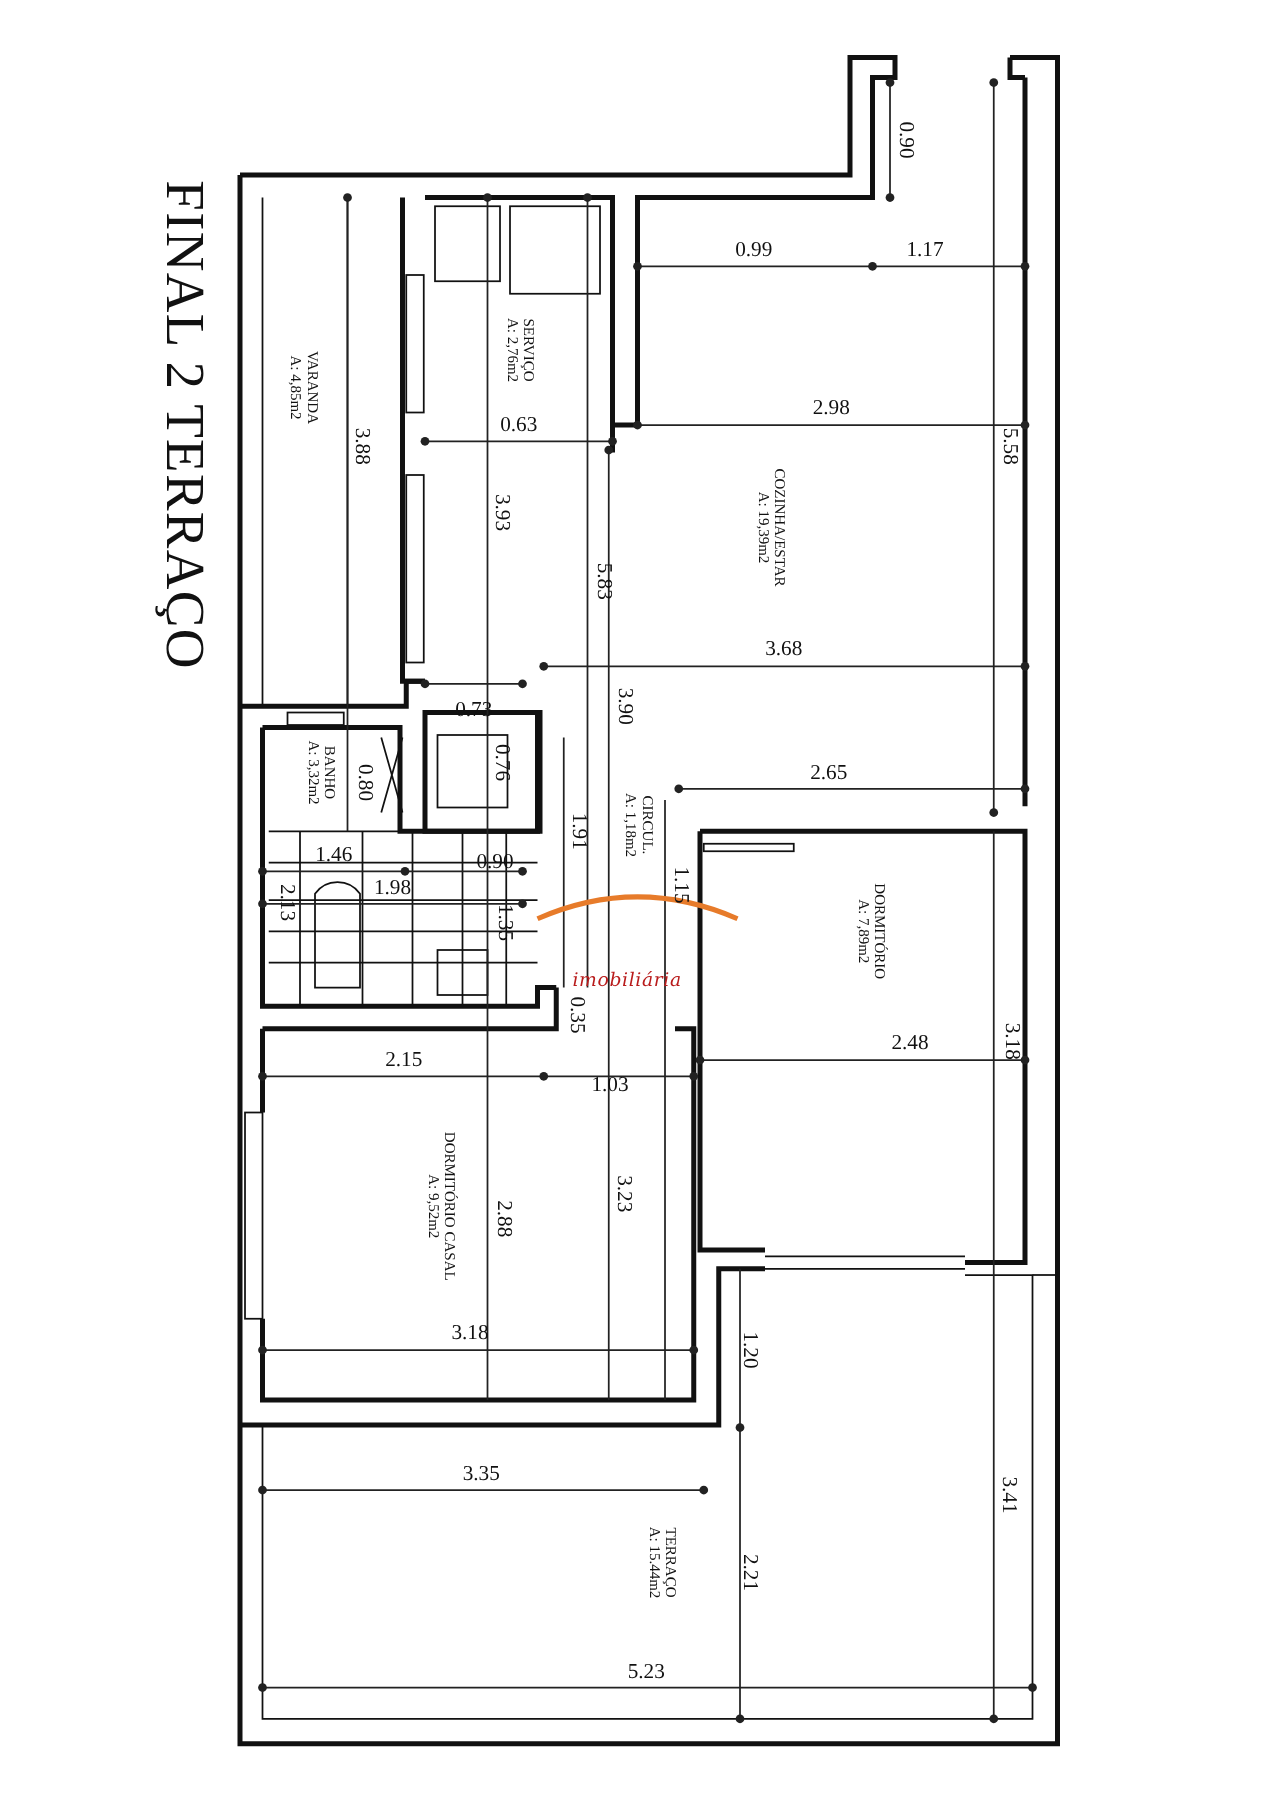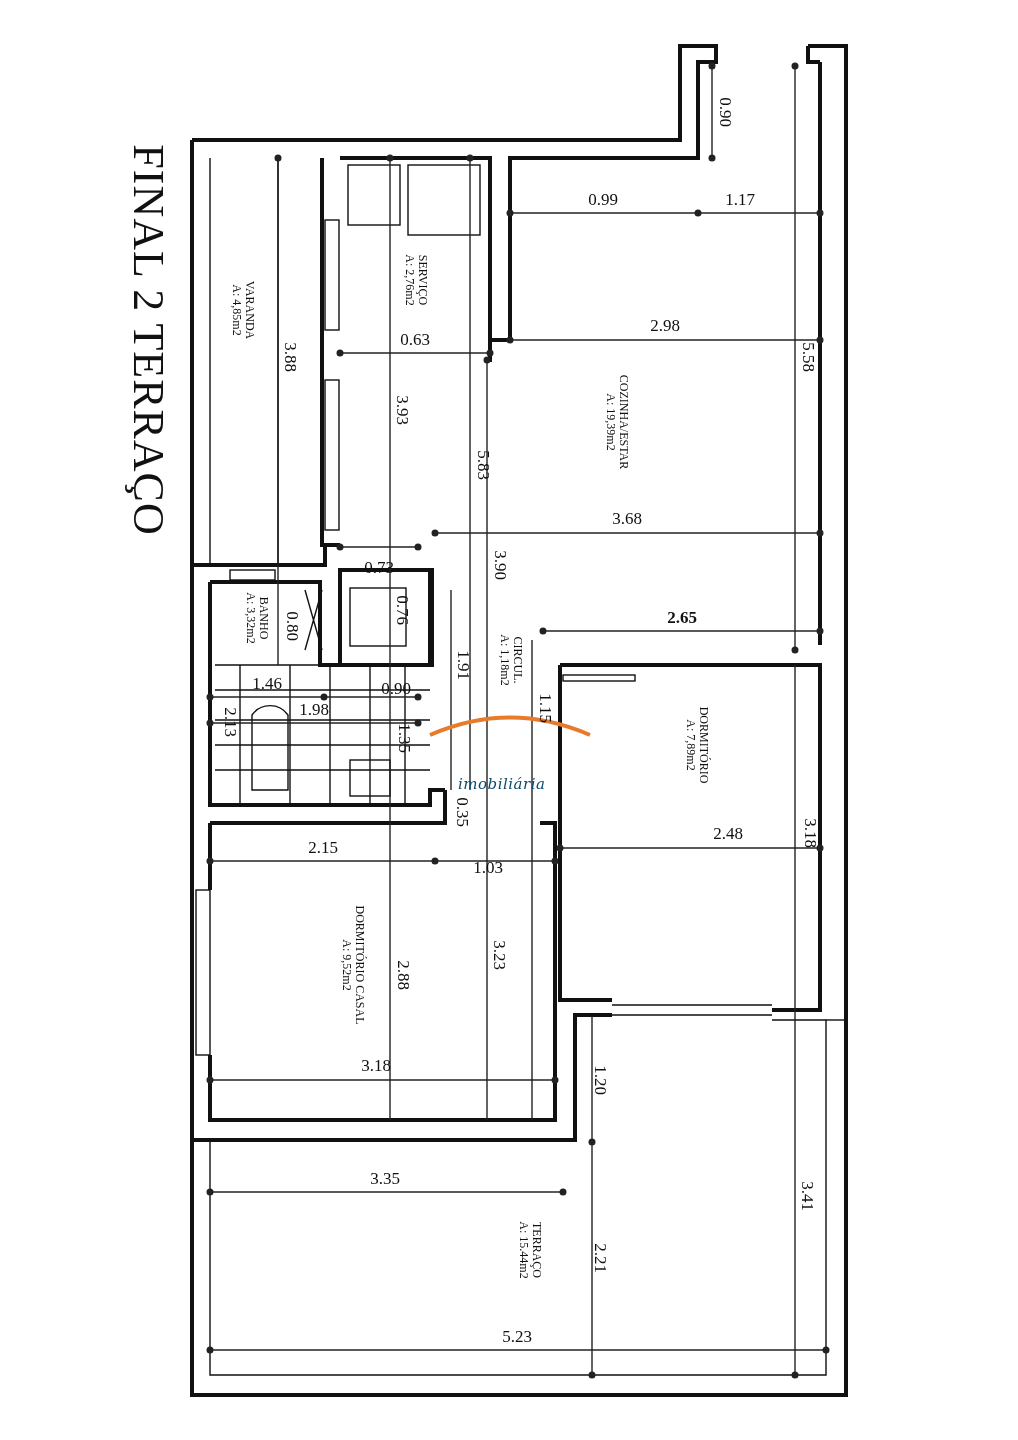--- a/index.html
+++ b/index.html
@@ -7,21 +7,21 @@
   .title{position:absolute;left:148px;top:340px;transform:translate(-50%,-50%) rotate(90deg);font-size:44px;letter-spacing:1px;white-space:nowrap;color:#111;}
   svg{position:absolute;left:0;top:0;}
   .wall{fill:none;stroke:#111;stroke-width:4;}
   .thin{fill:none;stroke:#111;stroke-width:1.4;}
   .dim{stroke:#222;stroke-width:1.4;}
   .dot{fill:#222;}
   .lbl{position:absolute;transform:translate(-50%,-50%);font-size:17px;white-space:nowrap;}
   .lbl.v{transform:translate(-50%,-50%) rotate(90deg);}
   .room{position:absolute;transform:translate(-50%,-50%) rotate(90deg);font-size:12px;line-height:13px;text-align:center;white-space:nowrap;}
   .room .n{display:block;}
-  .wm{position:absolute;left:458px;top:775px;font-family:"DejaVu Serif",serif;font-style:italic;font-size:15px;color:#0c4a6e;letter-spacing:0.5px;}
+  .wm{position:absolute;left:458px;top:775px;font-family:"DejaVu Serif",serif;font-style:italic;font-size:15px;color:#b91c1c;letter-spacing:0.5px;}
 </style>
 </head>
 <body>
 
 <div class="title">FINAL 2 TERRAÇO</div>
 
 <svg width="1018" height="1440">
 
   <path class="wall" d="M192 140 H680 V46 H716 V62 H698 V158 H510 V340 H490 V362"></path>
   <path class="wall" d="M192 140 V1395 H846 V1020"></path>
@@ -169,21 +169,21 @@
 <div class="lbl" style="left:740px;top:200px;font-family:Liberation Serif, serif;">1.17</div>
 <div class="lbl" style="left:665px;top:326px;font-family:Liberation Serif, serif;">2.98</div>
 <div class="lbl v" style="left:808px;top:357px;">5.58</div>
 <div class="lbl" style="left:415px;top:340px;">0.63</div>
 <div class="lbl v" style="left:290px;top:357px;">3.88</div>
 <div class="lbl v" style="left:402px;top:410px;">3.93</div>
 <div class="lbl v" style="left:483px;top:465px;">5.83</div>
 <div class="lbl" style="left:379px;top:533px;margin-top:35px;">0.73</div>
 <div class="lbl" style="left:627px;top:519px;">3.68</div>
 <div class="lbl v" style="left:500px;top:565px;">3.90</div>
-<div class="lbl" style="left:682px;top:618px;font-weight:bold;">2.65</div>
+<div class="lbl" style="left:663px;top:618px;">2.65</div>
 <div class="lbl v" style="left:292px;top:626px;">0.80</div>
 <div class="lbl v" style="left:402px;top:610px;">0.76</div>
 <div class="lbl v" style="left:463px;top:665px;">1.91</div>
 <div class="lbl" style="left:267px;top:684px;">1.46</div>
 <div class="lbl" style="left:396px;top:689px;">0.90</div>
 <div class="lbl" style="left:314px;top:710px;">1.98</div>
 <div class="lbl v" style="left:230px;top:722px;">2.13</div>
 <div class="lbl v" style="left:404px;top:738px;">1.35</div>
 <div class="lbl v" style="left:545px;top:708px;">1.15</div>
 <div class="lbl v" style="left:462px;top:812px;">0.35</div>

